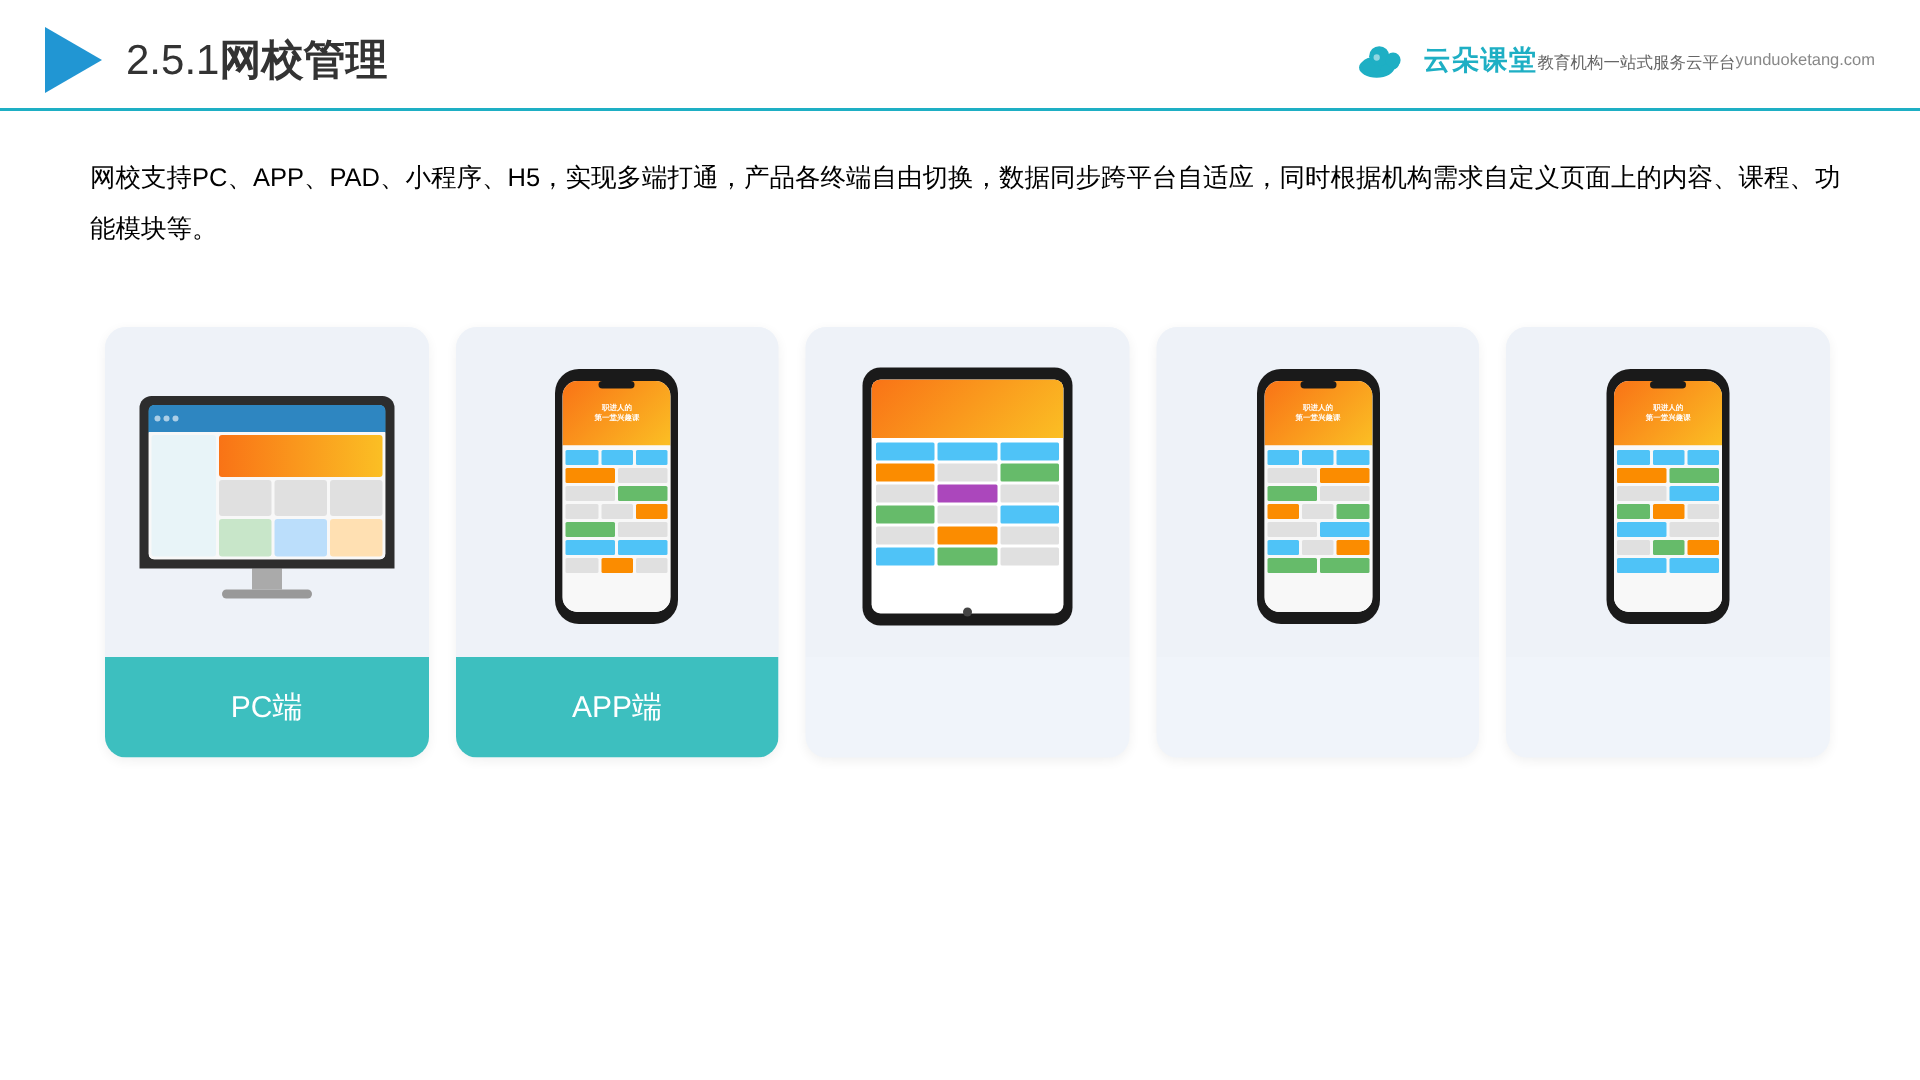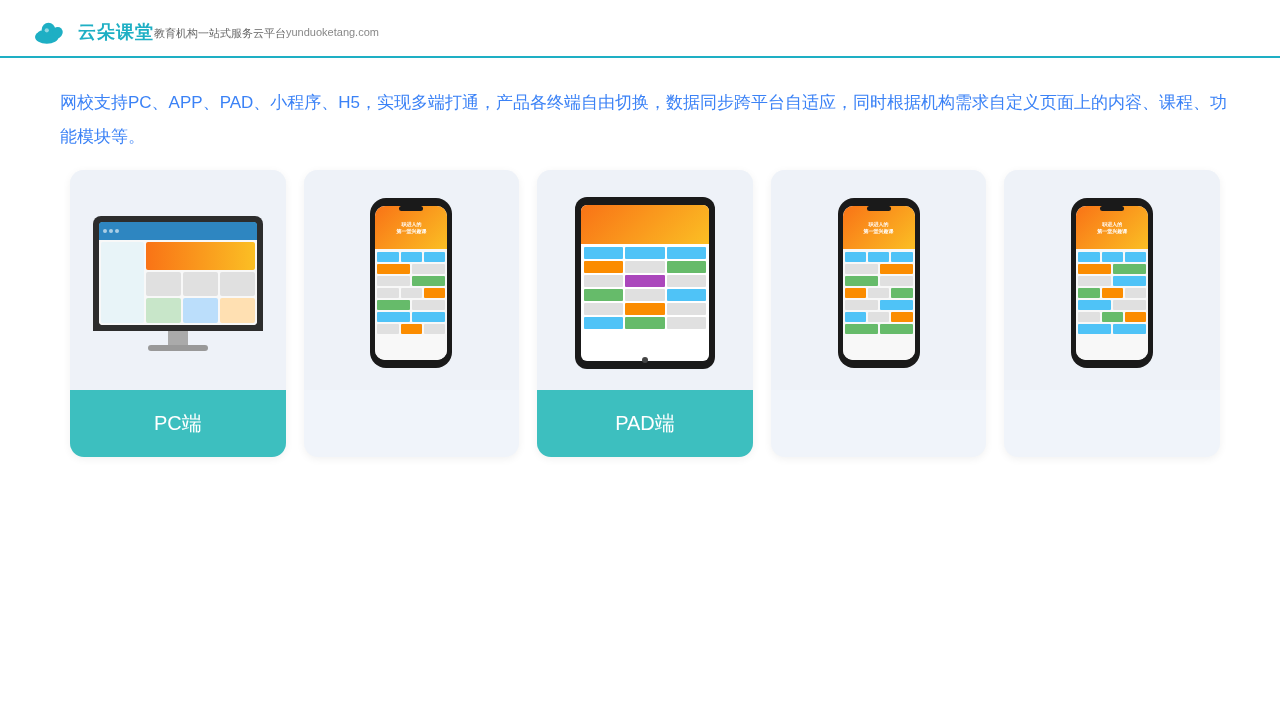--- a/index.html
+++ b/index.html
@@ -72,22 +72,23 @@
       font-size: 11px;
       color: #888;
     }
 
     
     .content {
       padding: 28px 50px 20px 60px;
     }
     .description {
       font-size: 17px;
-      color: #3b82f6;
+      color: #000000;
       line-height: 2;
+      margin-bottom: 32px;
     }
 
     
     .cards-area {
       display: flex;
       gap: 18px;
       justify-content: center;
       padding: 16px 10px;
     }
 
@@ -332,20 +333,26 @@
     }
     .tablet-block.b { background: #4FC3F7; }
     .tablet-block.o { background: #FB8C00; }
     .tablet-block.g { background: #66BB6A; }
     .tablet-block.p { background: #AB47BC; }
   </style>
 </head>
 <body>
 
 <div class="header">
+  <div class="header-left">
+    <div class="play-icon"></div>
+    <h1 class="header-title">
+      <span class="num">2.5.1</span><span>网校管理</span>
+    </h1>
+  </div>
   <div class="logo-area">
     <div class="logo-cloud">
 
       <svg class="cloud-icon" viewBox="0 0 50 32" fill="none" xmlns="http://www.w3.org/2000/svg">
         <ellipse cx="20" cy="22" rx="14" ry="8" fill="#1EAFC4"></ellipse>
         <ellipse cx="28" cy="18" rx="10" ry="7" fill="#1EAFC4"></ellipse>
         <ellipse cx="16" cy="20" rx="8" ry="6" fill="#1EAFC4"></ellipse>
         <ellipse cx="22" cy="13" rx="8" ry="8" fill="#1EAFC4"></ellipse>
         <circle cx="33" cy="16" r="6" fill="#1EAFC4"></circle>
 
@@ -439,20 +446,21 @@
                 </div>
               <div class="phone-row">
                   <div class="phone-block"></div>
                   <div class="phone-block orange"></div>
                   <div class="phone-block"></div>
                 </div>
             </div>
           </div>
         </div>
       </div>
+      <div class="card-label">APP端</div>
     </div>
 
     <div class="card">
       <div class="card-img-area">
         <div class="tablet-frame">
           <div class="tablet-btn"></div>
           <div class="tablet-screen">
             <div class="tablet-screen-top"></div>
             <div class="tablet-screen-body">
               <div class="tablet-row">
@@ -482,21 +490,20 @@
                 </div>
               <div class="tablet-row">
                   <div class="tablet-block b"></div>
                   <div class="tablet-block g"></div>
                   <div class="tablet-block"></div>
                 </div>
             </div>
           </div>
         </div>
       </div>
-      <div class="card-label">PAD端</div>
     </div>
 
     <div class="card">
       <div class="card-img-area">
         <div class="phone-frame">
           <div class="phone-notch"></div>
           <div class="phone-screen">
             <div class="phone-screen-top">
               <div class="phone-screen-top-text">职进人的<br>第一堂兴趣课</div>
             </div>

